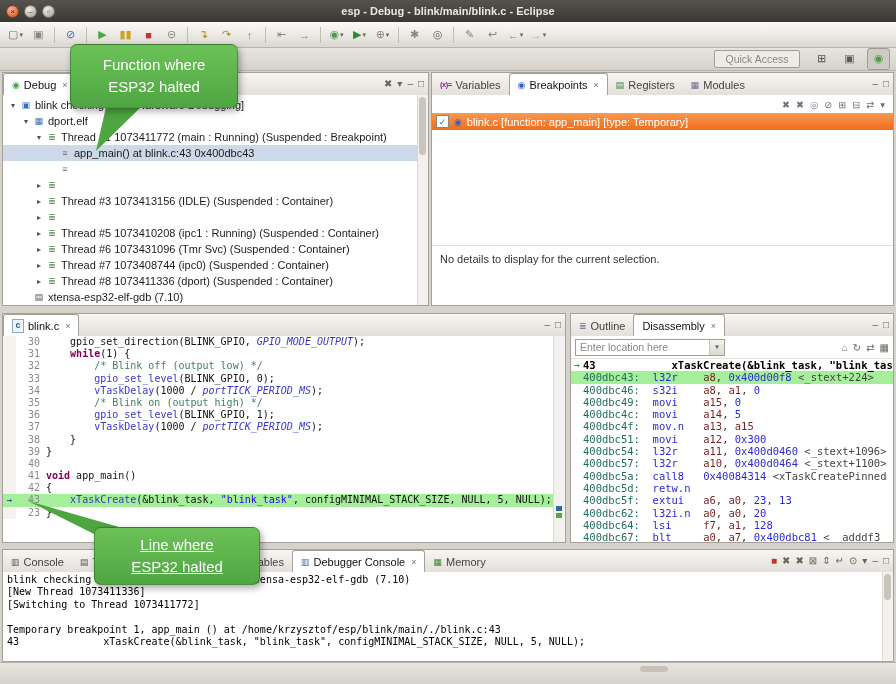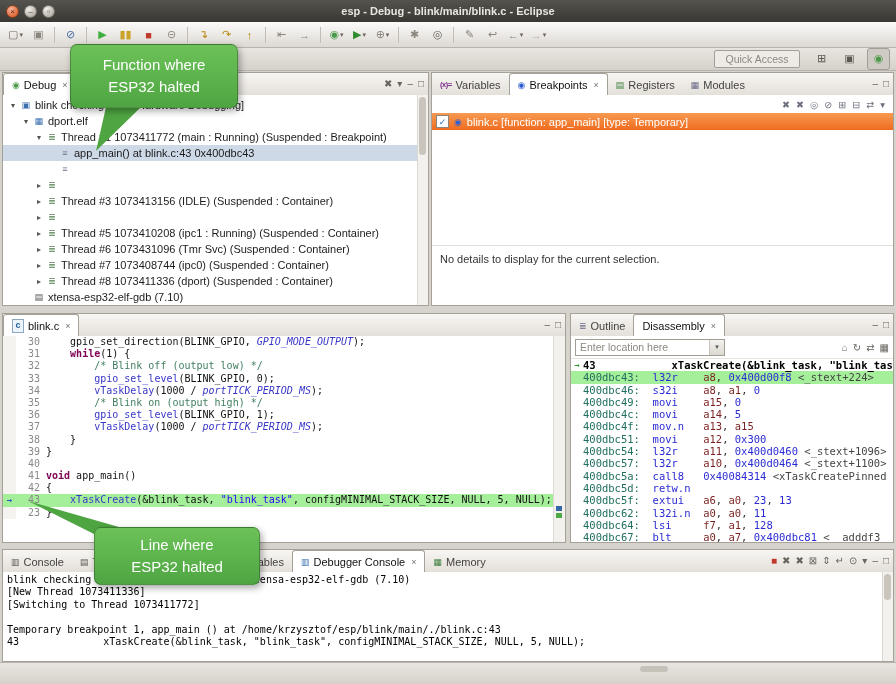--- a/index.html
+++ b/index.html
@@ -400,21 +400,21 @@
           <div class="dline"><span class="dgut"></span><span class="daddr">400dbc46:</span><span>  </span><span class="dmnem">s32i</span><span>    </span><span><span class="dreg">a8</span><span class="dplain">,</span><span class="dplain"> </span><span class="dreg">a1</span><span class="dplain">,</span><span class="dplain"> </span><span class="dnum">0</span></span></div>
           <div class="dline"><span class="dgut"></span><span class="daddr">400dbc49:</span><span>  </span><span class="dmnem">movi</span><span>    </span><span><span class="dreg">a15</span><span class="dplain">,</span><span class="dplain"> </span><span class="dnum">0</span></span></div>
           <div class="dline"><span class="dgut"></span><span class="daddr">400dbc4c:</span><span>  </span><span class="dmnem">movi</span><span>    </span><span><span class="dreg">a14</span><span class="dplain">,</span><span class="dplain"> </span><span class="dnum">5</span></span></div>
           <div class="dline"><span class="dgut"></span><span class="daddr">400dbc4f:</span><span>  </span><span class="dmnem">mov.n</span><span>   </span><span><span class="dreg">a13</span><span class="dplain">,</span><span class="dplain"> </span><span class="dreg">a15</span></span></div>
           <div class="dline"><span class="dgut"></span><span class="daddr">400dbc51:</span><span>  </span><span class="dmnem">movi</span><span>    </span><span><span class="dreg">a12</span><span class="dplain">,</span><span class="dplain"> </span><span class="dnum">0x300</span></span></div>
           <div class="dline"><span class="dgut"></span><span class="daddr">400dbc54:</span><span>  </span><span class="dmnem">l32r</span><span>    </span><span><span class="dreg">a11</span><span class="dplain">,</span><span class="dplain"> </span><span class="dnum">0x400d0460</span><span class="dplain"> </span><span class="dsym">&lt;_stext+1096&gt;</span></span></div>
           <div class="dline"><span class="dgut"></span><span class="daddr">400dbc57:</span><span>  </span><span class="dmnem">l32r</span><span>    </span><span><span class="dreg">a10</span><span class="dplain">,</span><span class="dplain"> </span><span class="dnum">0x400d0464</span><span class="dplain"> </span><span class="dsym">&lt;_stext+1100&gt;</span></span></div>
           <div class="dline"><span class="dgut"></span><span class="daddr">400dbc5a:</span><span>  </span><span class="dmnem">call8</span><span>   </span><span><span class="dnum">0x40084314</span><span class="dplain"> </span><span class="dsym">&lt;xTaskCreatePinned</span></span></div>
           <div class="dline"><span class="dgut"></span><span class="daddr">400dbc5d:</span><span>  </span><span class="dmnem">retw.n</span><span>  </span><span></span></div>
           <div class="dline"><span class="dgut"></span><span class="daddr">400dbc5f:</span><span>  </span><span class="dmnem">extui</span><span>   </span><span><span class="dreg">a6</span><span class="dplain">,</span><span class="dplain"> </span><span class="dreg">a0</span><span class="dplain">,</span><span class="dplain"> </span><span class="dnum">23</span><span class="dplain">,</span><span class="dplain"> </span><span class="dnum">13</span></span></div>
-          <div class="dline"><span class="dgut"></span><span class="daddr">400dbc62:</span><span>  </span><span class="dmnem">l32i.n</span><span>  </span><span><span class="dreg">a0</span><span class="dplain">,</span><span class="dplain"> </span><span class="dreg">a0</span><span class="dplain">,</span><span class="dplain"> </span><span class="dnum">11</span></span></div>
+          <div class="dline"><span class="dgut"></span><span class="daddr">400dbc62:</span><span>  </span><span class="dmnem">l32i.n</span><span>  </span><span><span class="dreg">a0</span><span class="dplain">,</span><span class="dplain"> </span><span class="dreg">a0</span><span class="dplain">,</span><span class="dplain"> </span><span class="dnum">20</span></span></div>
           <div class="dline"><span class="dgut"></span><span class="daddr">400dbc64:</span><span>  </span><span class="dmnem">lsi</span><span>     </span><span><span class="dreg">f7</span><span class="dplain">,</span><span class="dplain"> </span><span class="dreg">a1</span><span class="dplain">,</span><span class="dplain"> </span><span class="dnum">128</span></span></div>
           <div class="dline"><span class="dgut"></span><span class="daddr">400dbc67:</span><span>  </span><span class="dmnem">blt</span><span>     </span><span><span class="dreg">a0</span><span class="dplain">,</span><span class="dplain"> </span><span class="dreg">a7</span><span class="dplain">,</span><span class="dplain"> </span><span class="dnum">0x400dbc81</span><span class="dplain"> </span><span class="dsym">&lt;__adddf3</span></span></div>
         </div>
     </div>
   </div>
 
   <div class="panel" style="left:2px;top:549px;width:892px;height:113px;">
     <div class="phead">
       <div style="display:flex;align-items:flex-end;height:100%;">
           <div class="tab">
@@ -479,18 +479,18 @@
     <polygon points="10,0 44,1 0,44" style="fill:var(--callout);"></polygon>
   </svg>
   <div class="callout" style="left:70px;top:44px;width:168px;height:64px;">
     <div>Function where</div>
     <div>ESP32 halted</div>
   </div>
 
   <svg class="ctail" style="left:26px;top:495px;" width="104" height="42">
     <polygon points="2,6 100,34 70,40" style="fill:var(--callout);"></polygon>
   </svg>
-  <div class="callout" style="left:94px;top:527px;width:166px;height:58px;padding-top:6px;">
+  <div class="callout" style="left:94px;top:527px;width:166px;height:58px;padding-top:6px;text-decoration:underline;">
     <div>Line where</div>
     <div>ESP32 halted</div>
   </div>
 
 </div>
 
 </body></html>

